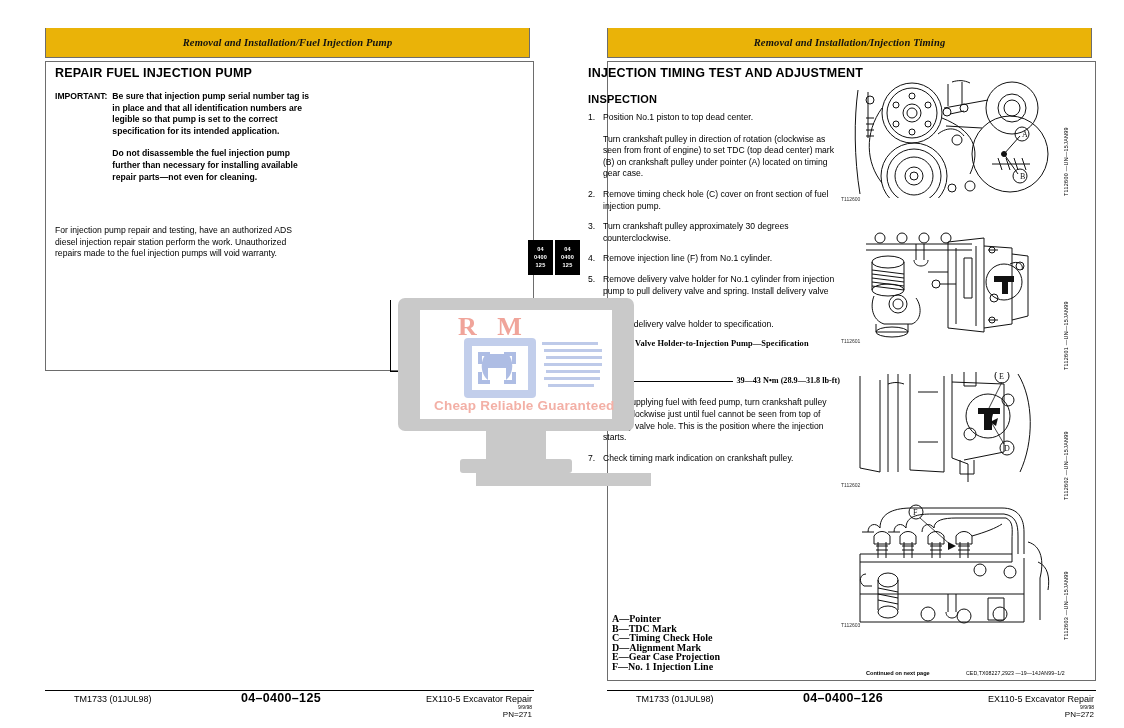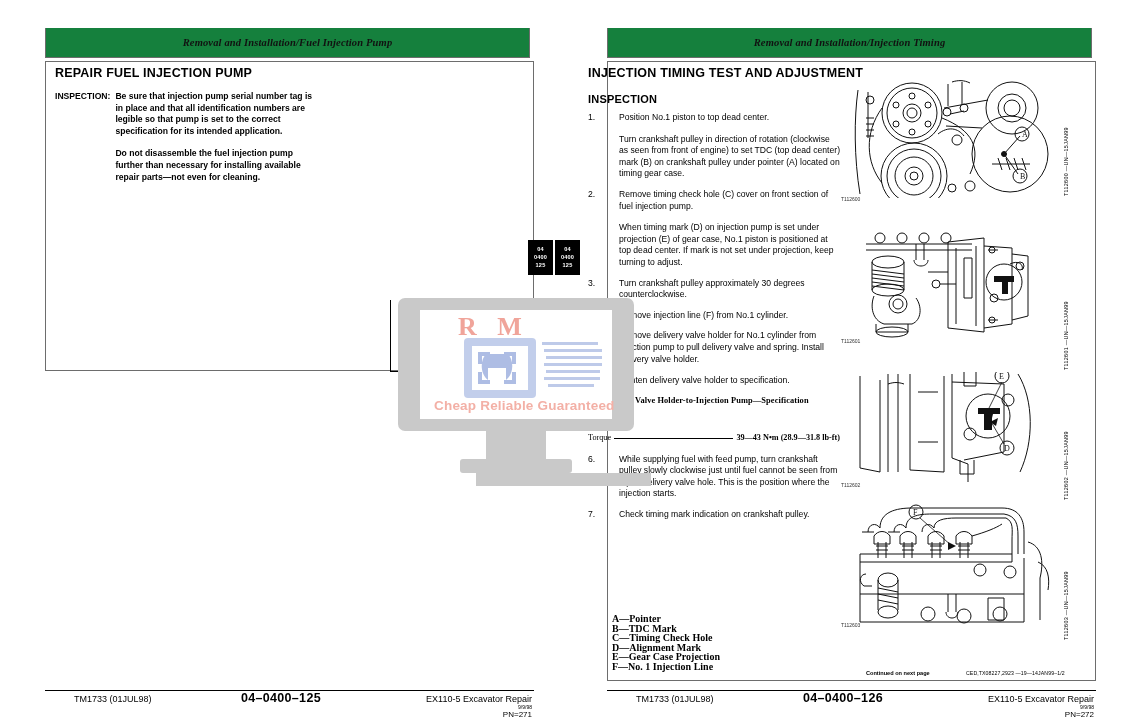--- a/index.html
+++ b/index.html
@@ -16,21 +16,21 @@
   }
 
   
   .sheet { position: absolute; top: 0; height: 728px; width: 562px; }
   .sheet.left  { left: 0; }
   .sheet.right { left: 562px; }
 
   .hdr-box {
     position: absolute; left: 45px; right: 32px; top: 28px; height: 30px;
     border: 1px solid #6d6d6d; border-top: none;
-    background: #15803d;
+    background: #eab308;
   }
   .hdr-text {
     position: absolute; left: 0; right: 0; top: 9px;
     text-align: center;
     font-family: "Liberation Serif", serif;
     font-style: italic; font-weight: 600;
     font-size: 10.5px; color: #111; letter-spacing: .15px;
   }
 
   .body-box {
@@ -71,21 +71,21 @@
   .imp-body p { margin: 0 0 11px 0; }
 
   
   .steps { position: absolute; left: 588px; top: 112px; width: 252px; }
   .step { display: flex; margin-bottom: 9px; }
   .step-num {
     width: 15px; flex: 0 0 15px;
     font-size: 8.6px; line-height: 11.6px; color: #000;
   }
   .step-txt { font-size: 8.6px; line-height: 11.6px; color: #000; }
-  .step-txt p { margin: 0 0 10px 16px; }
+  .step-txt p { margin: 0 0 10px 0; }
   .step-txt p:last-child { margin-bottom: 0; }
 
   
   .spec-title {
     font-family: "Liberation Serif", serif;
     font-weight: bold; font-size: 8.4px; color: #000;
     margin: 2px 0 5px 14px; letter-spacing: .1px;
   }
   .spec-row {
     display: flex; align-items: flex-end;
@@ -207,28 +207,29 @@
     <div class="hdr-box">
       <div class="hdr-text">Removal and Installation/Fuel Injection Pump</div>
     </div>
 
     <div class="body-box"></div>
 
     <div class="sec-title" style="left:55px; top:66px;">REPAIR FUEL INJECTION PUMP</div>
 
     <div class="important-wrap">
       <div class="imp-row">
-        <div class="imp-label">INSPECTION:</div>
+        <div class="imp-label">IMPORTANT:</div>
         <div class="imp-body">
           <p>Be sure that injection pump serial number tag is in place and that all identification numbers are legible so that pump is set to the correct specification for its intended application.</p>
           <p>Do not disassemble the fuel injection pump further than necessary for installing available repair parts—not even for cleaning.</p>
         </div>
       </div>
     </div>
 
+    <div class="para" style="left:55px; top:225px; width:248px;">For injection pump repair and testing, have an authorized ADS diesel injection repair station perform the work. Unauthorized repairs made to the fuel injection pumps will void warranty.</div>
 
     <div class="leader" style="left:390px; top:371px; width:135px; height:1px;"></div>
     <div class="leader" style="left:390px; top:300px; width:1px; height:72px;"></div>
 
     <div class="refcode" style="left:425px; top:362px;">CED,OUO1004,120   —19—19MAR98—1/1</div>
 
     <div class="tabs">
       <div class="tab">
         <div>04</div>
         <div>0400</div>
@@ -280,21 +281,20 @@
       <div class="step-txt">
         <p>Position No.1 piston to top dead center.</p>
         <p>Turn crankshaft pulley in direction of rotation (clockwise as seen from front of engine) to set TDC (top dead center) mark (B) on crankshaft pulley under pointer (A) located on timing gear case.</p>
       </div>
     </div>
 
     <div class="step">
       <div class="step-num">2.</div>
       <div class="step-txt">
         <p>Remove timing check hole (C) cover on front section of fuel injection pump.</p>
-        <p>When timing mark (D) on injection pump is set under projection (E) of gear case, No.1 piston is positioned at top dead center. If mark is not set under projection, keep turning to adjust.</p>
       </div>
     </div>
 
     <div class="step">
       <div class="step-num">3.</div>
       <div class="step-txt">
         <p>Turn crankshaft pulley approximately 30 degrees counterclockwise.</p>
       </div>
     </div>
 

